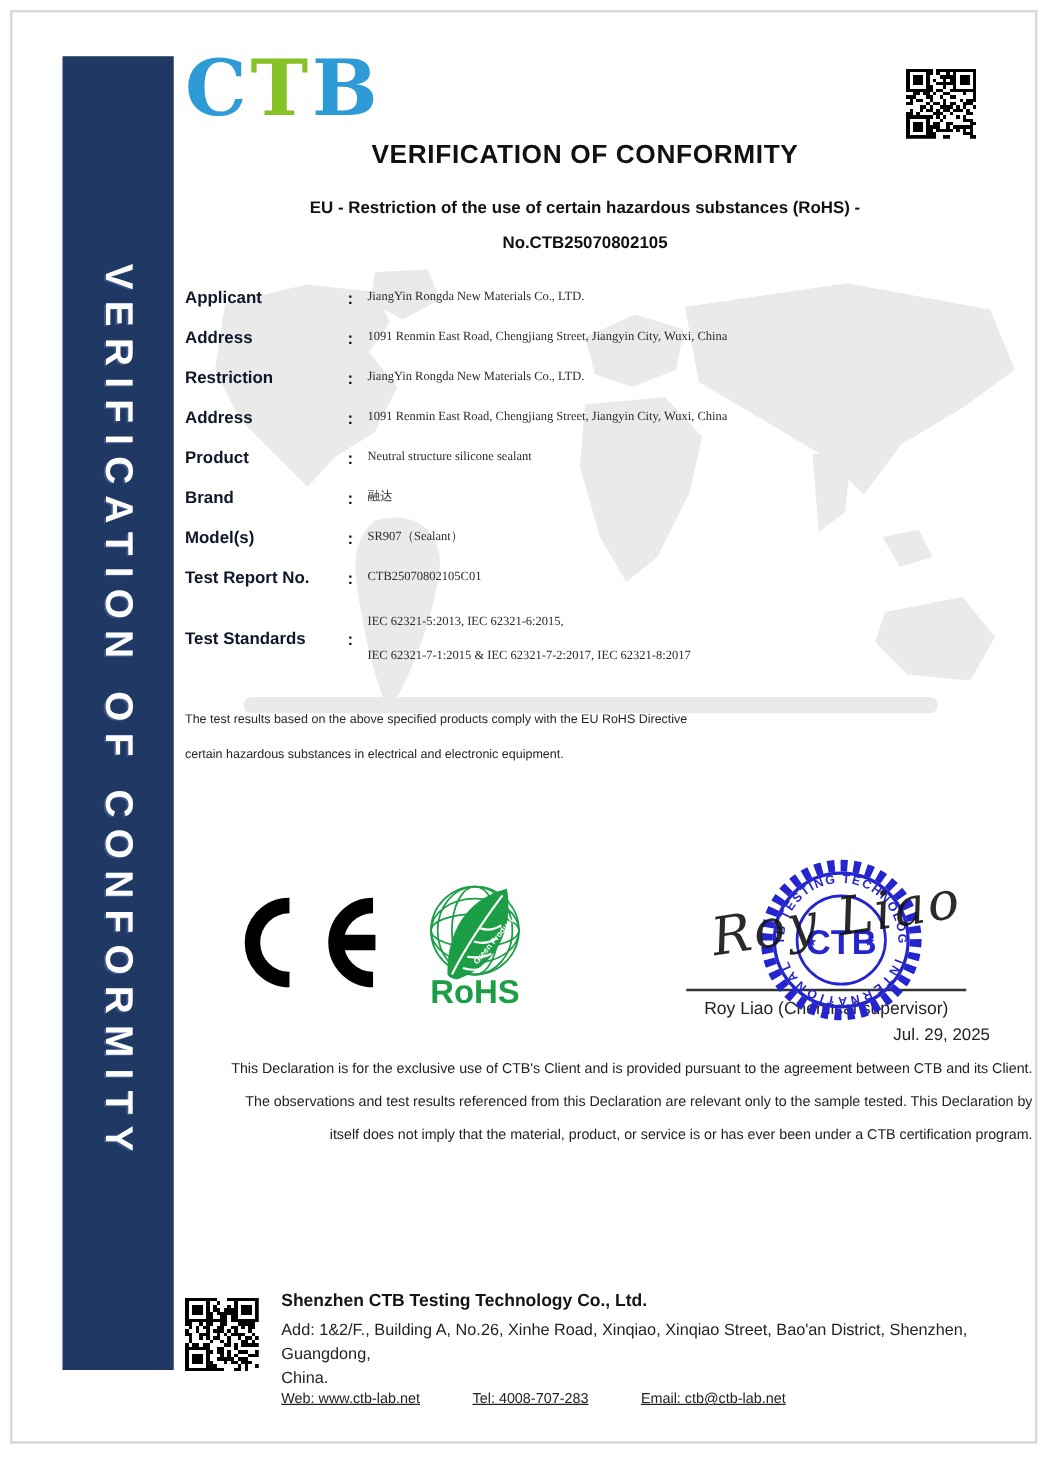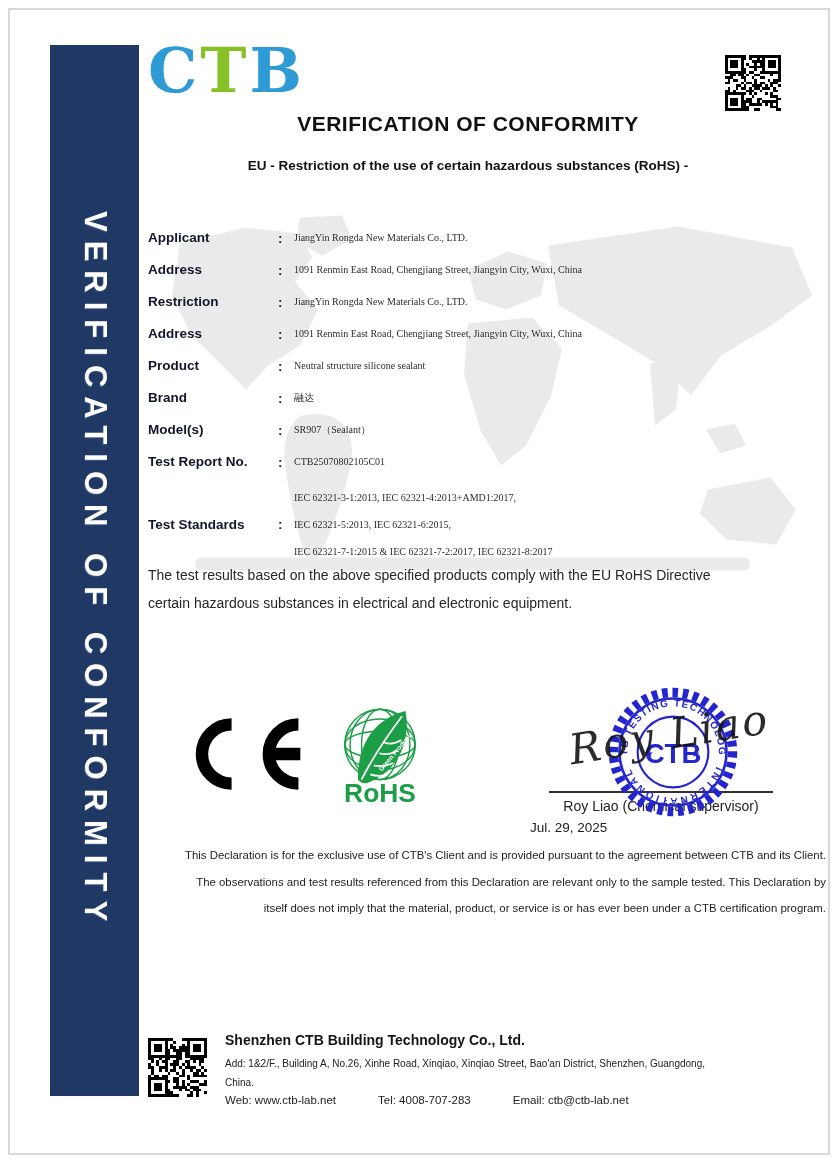--- a/index.html
+++ b/index.html
@@ -33,43 +33,43 @@
   .certno { top:186px; font-size:13.5px; font-weight:bold; color:#111; }
 
   .fields { position:absolute; left:148px; top:228px; width:660px; z-index:3; }
   .frow { display:flex; align-items:center; margin-bottom:12px; }
   .frow .lab { width:130px; font-weight:bold; font-size:13.5px; line-height:20px; color:#0f172a; }
   .frow .colon { width:16px; font-weight:bold; font-size:13.5px; }
   .frow .val { font-size:10px; color:#2b2b2b; line-height:20px; white-space:nowrap;font-family:Liberation Serif, serif; }
   .frow .vlines .val { line-height:27px; }
 
   .statements { position:absolute; left:148px; top:562px; width:660px; z-index:3; }
-  .statements .line { font-size:14px; line-height:27.5px; color:#262626; white-space:nowrap; }
+  .statements .line { font-size:10px; line-height:27.5px; color:#262626; white-space:nowrap; }
   .statements .gap { height:8px; }
 
   .ce-mark { position:absolute; left:180px; top:710px; width:128px; height:88px; z-index:3; }
   .rohs-mark { position:absolute; left:330px; top:704px; width:100px; height:102px; z-index:3; }
 
   .stamp { position:absolute; left:604px; top:683px; width:138px; height:138px; z-index:4; }
   .sig-script { position:absolute; left:568px; top:706px; width:250px; z-index:5;
     font-family:"DejaVu Serif", serif; font-style:italic; font-size:42px; color:#141414;
     transform:rotate(-9deg); letter-spacing:2px; opacity:.9; white-space:nowrap; }
   .sig-line { position:absolute; left:549px; top:791px; width:224px; border-top:2px solid #333; z-index:3; }
   .sig-name { position:absolute; left:530px; top:798px; width:262px; text-align:center;
     font-size:14px; color:#222; z-index:3; }
-  .sig-date { position:absolute; left:530px; top:820px; width:262px; text-align:left;
+  .sig-date { position:absolute; left:530px; top:820px; width:262px; text-align:right;
     font-size:13.5px; color:#222; z-index:3; }
 
   .disclaimer { position:absolute; left:140px; top:842px; width:686px; z-index:3;text-align:right; }
   .disclaimer .line { font-size:11.4px; line-height:26.5px; color:#222; white-space:nowrap; }
 
   .footer-text { position:absolute; left:225px; top:1032px; width:600px; z-index:3; }
   .footer-company { font-size:14px; font-weight:bold; color:#141414; margin-bottom:6px; }
-  .footer-addr { font-size:10px; color:#222; line-height:19px; }
-  .footer-contact { font-size:11.5px; color:#222; margin-top:2px; display:flex; }
+  .footer-addr { font-size:13px; color:#222; line-height:19px; }
+  .footer-contact { font-size:11.5px; color:#222; margin-top:2px; display:flex;text-decoration:underline; }
   .footer-contact span { margin-right:42px; }
 </style>
 </head>
 <body>
 
 <div class="canvas">
   <div class="page-frame"></div>
 
   <svg class="worldmap" viewBox="0 0 680 370" fill="#eaeaea" stroke="none">
     <path d="M30 30 L95 14 L150 20 L162 44 L145 68 L168 96 L150 132 L118 152 L96 176 L70 150 L42 122 L22 82 Z"></path>
@@ -242,20 +242,21 @@
         <rect x="15" y="1" width="5" height="5" fill="#fff"></rect>
         <rect x="16" y="2" width="3" height="3" fill="#000"></rect>
         <rect x="0" y="14" width="7" height="7" fill="#000"></rect>
         <rect x="1" y="15" width="5" height="5" fill="#fff"></rect>
         <rect x="2" y="16" width="3" height="3" fill="#000"></rect>
       </svg>
     </div>
 
   <div class="centerband title">VERIFICATION OF CONFORMITY</div>
   <div class="centerband subtitle">EU - Restriction of the use of certain hazardous substances (RoHS) -</div>
+  <div class="centerband certno">No.CTB25070802105</div>
 
   <div class="fields">
     <div class="frow">
       <span class="lab">Applicant</span>
       <span class="colon">:</span>
       <span class="val">JiangYin Rongda New Materials Co., LTD.</span>
     </div>
     <div class="frow">
       <span class="lab">Address</span>
       <span class="colon">:</span>
@@ -288,21 +289,20 @@
     </div>
     <div class="frow">
       <span class="lab">Test Report No.</span>
       <span class="colon">:</span>
       <span class="val">CTB25070802105C01</span>
     </div>
     <div class="frow">
       <span class="lab">Test Standards</span>
       <span class="colon">:</span>
       <span class="vlines">
-        <div class="val">IEC 62321-3-1:2013, IEC 62321-4:2013+AMD1:2017,</div>
         <div class="val">IEC 62321-5:2013, IEC 62321-6:2015,</div>
         <div class="val">IEC 62321-7-1:2015 &amp; IEC 62321-7-2:2017, IEC 62321-8:2017</div>
       </span>
     </div>
   </div>
 
   <div class="statements">
     <div class="line">The test results based on the above specified products comply with the EU RoHS Directive</div>
     <div class="line">certain hazardous substances in electrical and electronic equipment.</div>
     <div class="gap"></div>
@@ -514,21 +514,21 @@
         <rect x="2" y="2" width="3" height="3" fill="#000"></rect>
         <rect x="14" y="0" width="7" height="7" fill="#000"></rect>
         <rect x="15" y="1" width="5" height="5" fill="#fff"></rect>
         <rect x="16" y="2" width="3" height="3" fill="#000"></rect>
         <rect x="0" y="14" width="7" height="7" fill="#000"></rect>
         <rect x="1" y="15" width="5" height="5" fill="#fff"></rect>
         <rect x="2" y="16" width="3" height="3" fill="#000"></rect>
       </svg>
     </div>
   <div class="footer-text">
-    <div class="footer-company">Shenzhen CTB Building Technology Co., Ltd.</div>
+    <div class="footer-company">Shenzhen CTB Testing Technology Co., Ltd.</div>
     <div class="footer-addr">Add: 1&amp;2/F., Building A, No.26, Xinhe Road, Xinqiao, Xinqiao Street, Bao'an District, Shenzhen, Guangdong,</div>
     <div class="footer-addr">China.</div>
     <div class="footer-contact">
       <span>Web: www.ctb-lab.net</span>
       <span>Tel: 4008-707-283</span>
       <span>Email: ctb@ctb-lab.net</span>
     </div>
   </div>
 </div>
 

